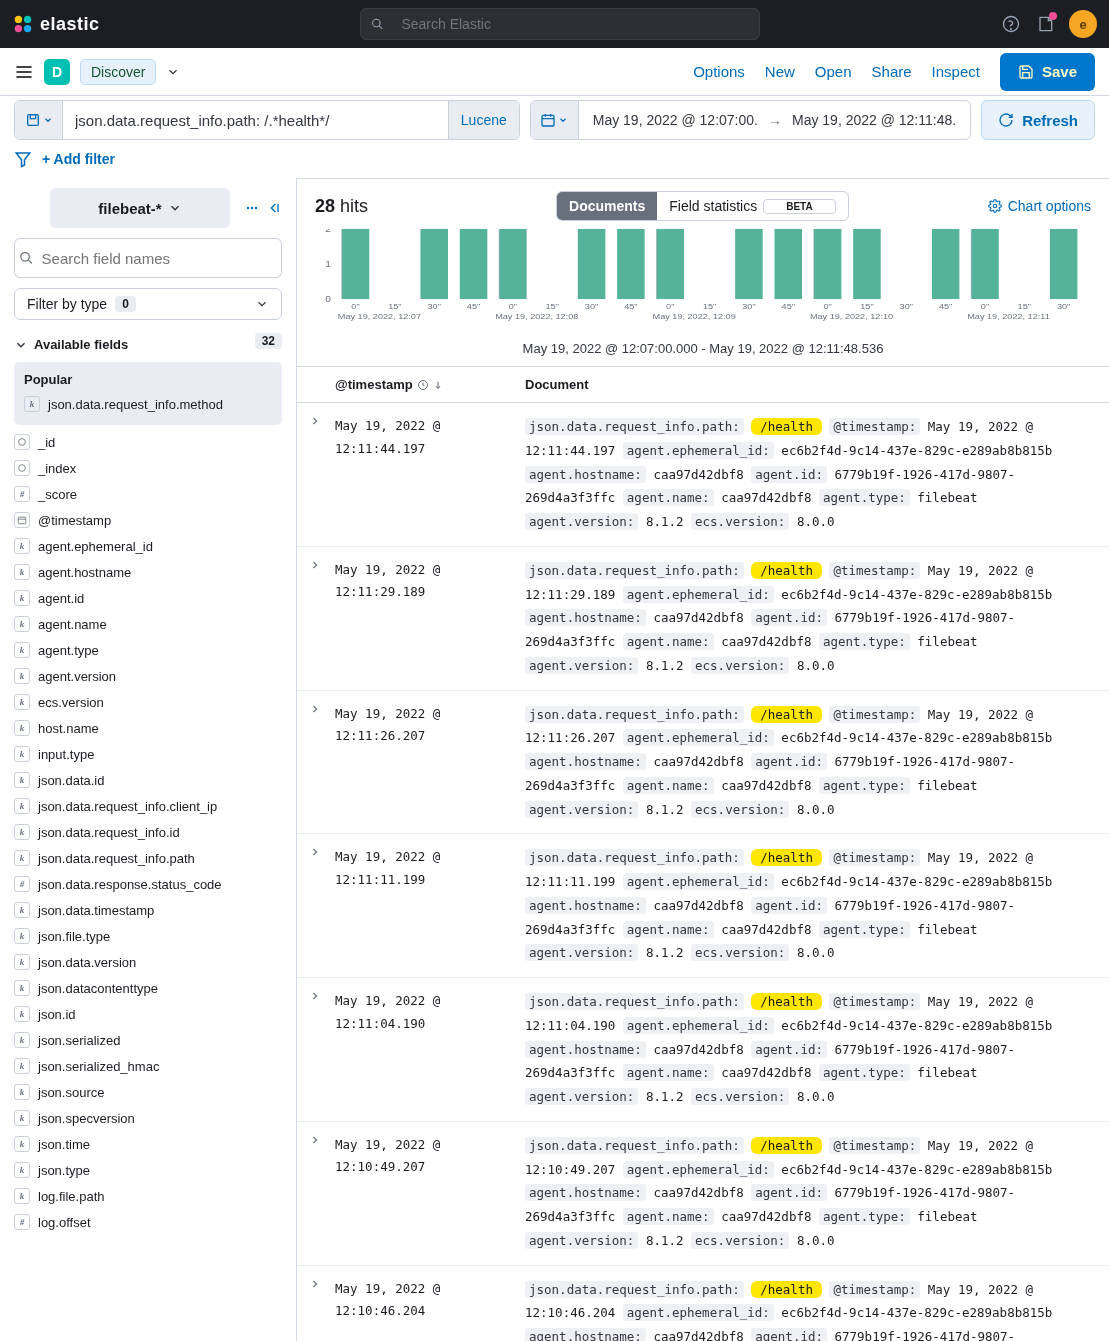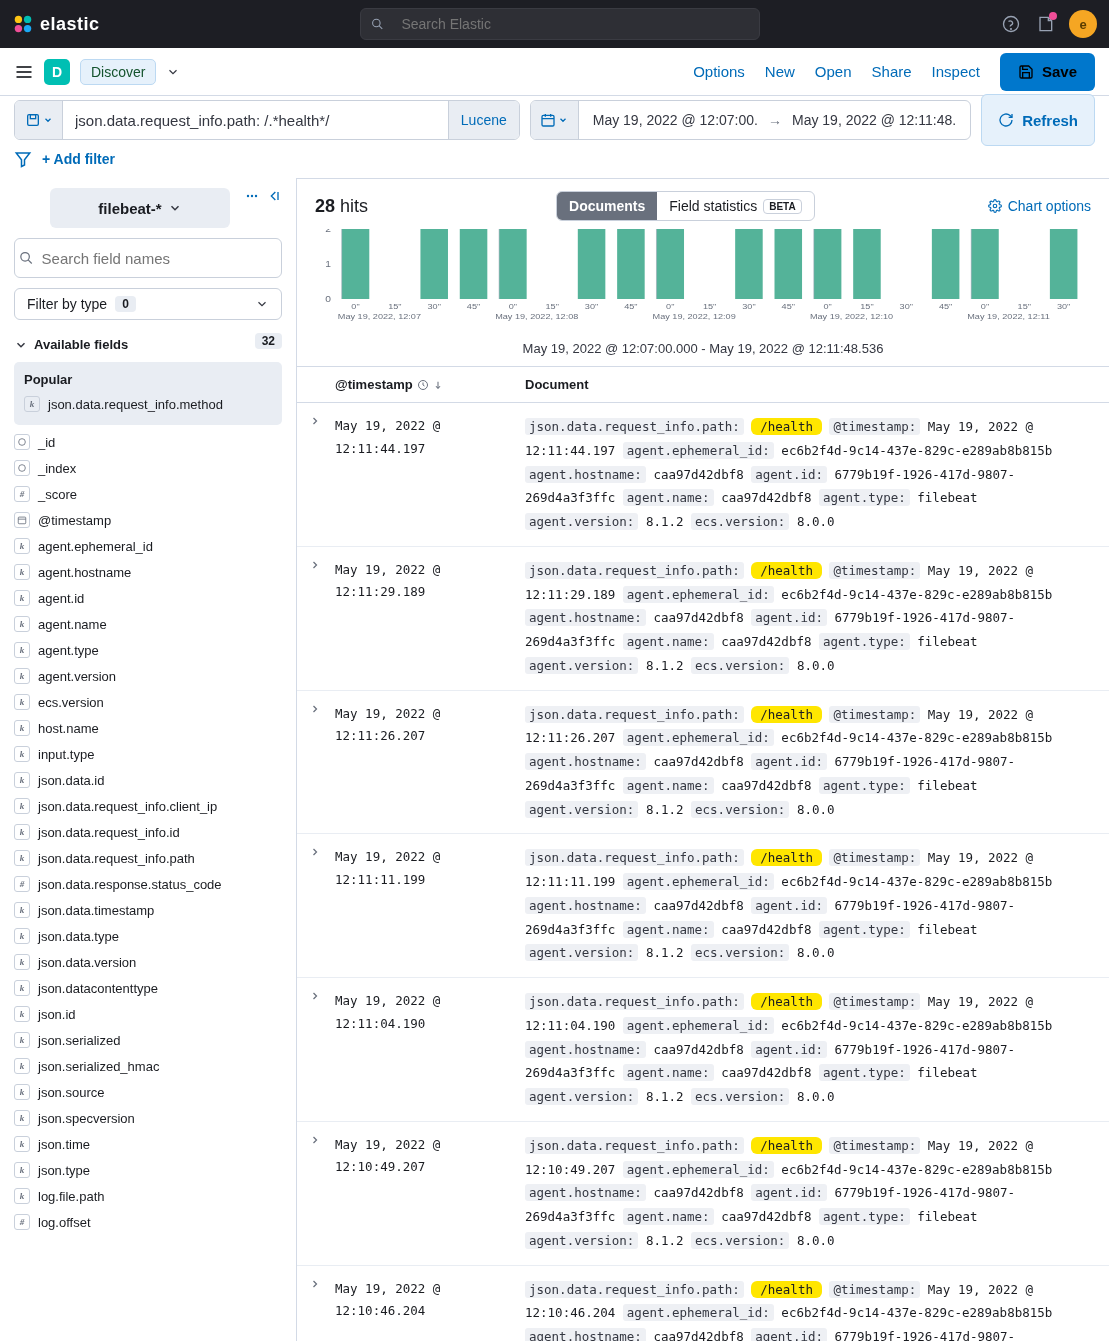--- a/index.html
+++ b/index.html
@@ -14,37 +14,37 @@
 .top-right { margin-left: auto; display: flex; align-items: center; gap: 14px; }
 .top-icon { width: 20px; height: 20px; color: #98a2b3; cursor: pointer; }
 .avatar { width: 28px; height: 28px; border-radius: 50%; background: #f5a623; color: #5a3c00; display: flex; align-items: center; justify-content: center; font-weight: 600; font-size: 13px; }
 .subbar { height: 48px; display: flex; align-items: center; border-bottom: 1px solid #d3dae6; padding: 0 14px; gap: 10px; }
 .hamburger { width: 20px; height: 20px; cursor: pointer; color: #1a1c21; }
 .chip-d { background: #00bfb3; color: #fff; width: 26px; height: 26px; border-radius: 5px; display: flex; align-items: center; justify-content: center; font-weight: 700; font-size: 14px; }
 .discover-chip { background: #e6f1fb; border: 1px solid #bcd9f2; padding: 4px 10px; border-radius: 5px; color: #14532d; font-weight: 500; font-size: 14px; display:flex; align-items:center; }
 .chevron-down { width: 14px; height: 14px; cursor: pointer; }
 .subbar-right { margin-left: auto; display: flex; align-items: center; gap: 20px; }
 .link-blue { color: #006bb8; font-weight: 500; font-size: 15px; cursor: pointer; }
-.save-btn { background: #07c; color: #000000; border: none; height: 38px; padding: 0 18px; border-radius: 6px; font-weight: 600; font-size: 15px; display: flex; align-items: center; gap: 8px; cursor: pointer; }
+.save-btn { background: #07c; color: #fef9c3; border: none; height: 38px; padding: 0 18px; border-radius: 6px; font-weight: 600; font-size: 15px; display: flex; align-items: center; gap: 8px; cursor: pointer; }
 .querybar { height: 48px; display: flex; align-items: center; padding: 10px 14px; gap: 10px; }
 .qb-left { display: flex; flex: 1; border: 1px solid #c9d0db; border-radius: 6px; height: 40px; overflow: hidden; }
 .qb-icon-cell { background: #e9edf3; width: 48px; display: flex; align-items: center; justify-content: center; gap: 2px; border-right: 1px solid #c9d0db; cursor: pointer; }
 .qb-input { flex: 1; border: none; outline: none; padding: 0 12px; font-size: 15px; color: #343741; }
 .qb-lucene { background: #e9edf3; padding: 0 12px; display: flex; align-items: center; color: #006bb8; font-weight: 500; border-left: 1px solid #c9d0db; font-size: 14px; cursor: pointer; }
 .qb-date { display: flex; border: 1px solid #c9d0db; border-radius: 6px; height: 40px; overflow: hidden; }
 .qb-date-content { display: flex; align-items: center; gap: 10px; padding: 0 14px; font-size: 14px; color: #343741; cursor: pointer; }
 .arrow-right { color: #69707d; }
-.refresh-btn { background: #e6f1fb; border: 1px solid #bcd9f2; color: #006bb8; height: 52px; padding: 0 16px; border-radius: 6px; font-weight: 600; font-size: 15px; display: flex; align-items: center; gap: 8px; cursor: pointer; }
+.refresh-btn { background: #e6f1fb; border: 1px solid #bcd9f2; color: #006bb8; height: 40px; padding: 0 16px; border-radius: 6px; font-weight: 600; font-size: 15px; display: flex; align-items: center; gap: 8px; cursor: pointer; }
 .filterbar { display: flex; align-items: center; padding: 6px 14px 10px; gap: 10px; }
 .filter-icon { color: #006bb8; cursor: pointer; }
 .add-filter { color: #006bb8; font-weight: 600; font-size: 14px; cursor: pointer; }
 .main { display: flex; }
 .sidebar { width: 296px; padding: 10px 14px; }
 .index-selector { background: #e9edf3; height: 40px; border-radius: 6px; display: flex; align-items: center; justify-content: center; gap: 6px; font-weight: 700; font-size: 15px; cursor: pointer; }
-.index-row { display: flex; align-items: flex-start; gap: 8px; margin-left: 36px; }
+.index-row { display: flex; align-items: center; gap: 8px; margin-left: 36px; }
 .index-tools { display: flex; align-items: center; gap: 6px; margin-left: 6px; }
 .tool-icon { width: 16px; height: 16px; color: #006bb8; cursor: pointer; }
 .field-search { border: 1px solid #c9d0db; height: 40px; border-radius: 6px; margin-top: 10px; display: flex; align-items: center; padding: 0 4px; gap: 8px; }
 .field-search input { border: none; outline: none; font-size: 15px; color: #69707d; width: 100%; }
 .filter-type { border: 1px solid #c9d0db; height: 32px; border-radius: 6px; margin-top: 10px; display: flex; align-items: center; padding: 0 12px; gap: 8px; cursor: pointer; justify-content: space-between; }
 .filter-type-left { display: flex; align-items: center; gap: 8px; }
 .count-badge { background: #e9edf3; padding: 1px 7px; border-radius: 4px; font-weight: 700; font-size: 12px; }
 .section-hdr { display: flex; justify-content: space-between; align-items: center; padding: 10px 0 6px; font-weight: 700; font-size: 13px; cursor: pointer; }
 .section-hdr-left { display: flex; align-items: center; gap: 6px; margin-top: 7px; }
 .popular-hdr { background: #e9edf3; padding: 10px 10px 4px; font-weight: 700; font-size: 13px; border-radius: 5px 5px 0 0; margin-top: 4px; }
@@ -52,21 +52,21 @@
 .field-item { display: flex; align-items: center; gap: 8px; padding: 5px 0; font-size: 13px; cursor: pointer; }
 .field-list { padding: 4px 0; }
 .ft-icon { width: 16px; height: 16px; display: inline-flex; align-items: center; justify-content: center; border: 1px solid #c9d0db; border-radius: 3px; font-size: 9px; font-weight: 700; color: #69707d; flex-shrink: 0; font-style: italic; font-family: Georgia, serif; }
 .content { flex: 1; border-left: 1px solid #d3dae6; border-top: 1px solid #d3dae6; }
 .content-hdr { display: flex; align-items: center; padding: 12px 18px 8px; gap: 14px; }
 .hits { font-size: 18px; }
 .hits b { font-weight: 700; }
 .view-toggle { display: flex; border: 1px solid #c9d0db; border-radius: 6px; overflow: hidden; }
 .vt-item { padding: 6px 12px; font-size: 14px; cursor: pointer; display: flex; align-items: center; gap: 6px; }
 .vt-active { background: #69707d; color: #fff; font-weight: 600; }
-.beta { font-size: 10px; font-weight: 700; border: 1px solid #c9d0db; padding: 1px 5px; border-radius: 4px; }
+.beta { font-size: 10px; font-weight: 700; border: 1px solid #c9d0db; padding: 1px 22px; border-radius: 4px; }
 .chart-options { margin-left: auto; color: #006bb8; font-weight: 500; font-size: 14px; cursor: pointer; display: flex; align-items: center; gap: 6px; }
 .histogram { padding: 0 18px 10px; }
 .histo-svg { width: 100%; height: 100px; }
 .histo-caption { text-align: center; font-size: 13px; color: #343741; margin-top: 12px; }
 .table-hdr { display: flex; border-top: 1px solid #d3dae6; border-bottom: 1px solid #d3dae6; padding: 10px 12px; font-weight: 700; font-size: 13px; }
 .col-expand { width: 26px; }
 .col-ts { width: 190px; display: flex; align-items: center; gap: 4px; }
 .col-doc { flex: 1; }
 .row { display: flex; padding: 12px; border-bottom: 1px solid #e9edf3; font-family: Menlo, Monaco, Consolas, monospace; font-size: 12.5px; }
 .expand-caret { width: 26px; color: #69707d; cursor: pointer; }
@@ -337,21 +337,21 @@
         <div class="field-item">
           <span class="ft-icon">#</span>
           <span>json.data.response.status_code</span>
         </div>
         <div class="field-item">
           <span class="ft-icon">k</span>
           <span>json.data.timestamp</span>
         </div>
         <div class="field-item">
           <span class="ft-icon">k</span>
-          <span>json.data.type</span>
+          <span>json.file.type</span>
         </div>
         <div class="field-item">
           <span class="ft-icon">k</span>
           <span>json.data.version</span>
         </div>
         <div class="field-item">
           <span class="ft-icon">k</span>
           <span>json.datacontenttype</span>
         </div>
         <div class="field-item">

